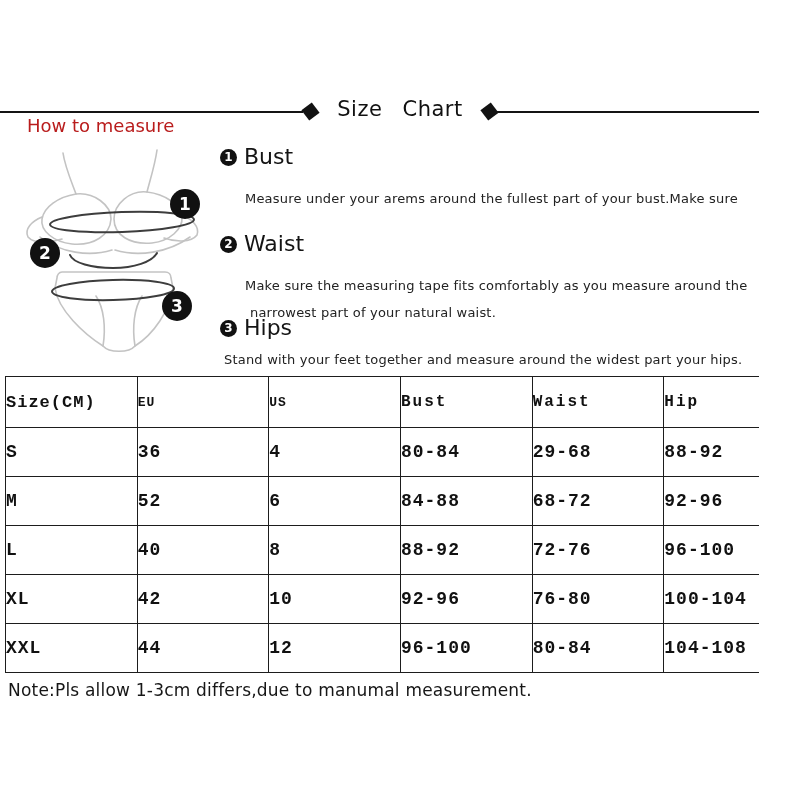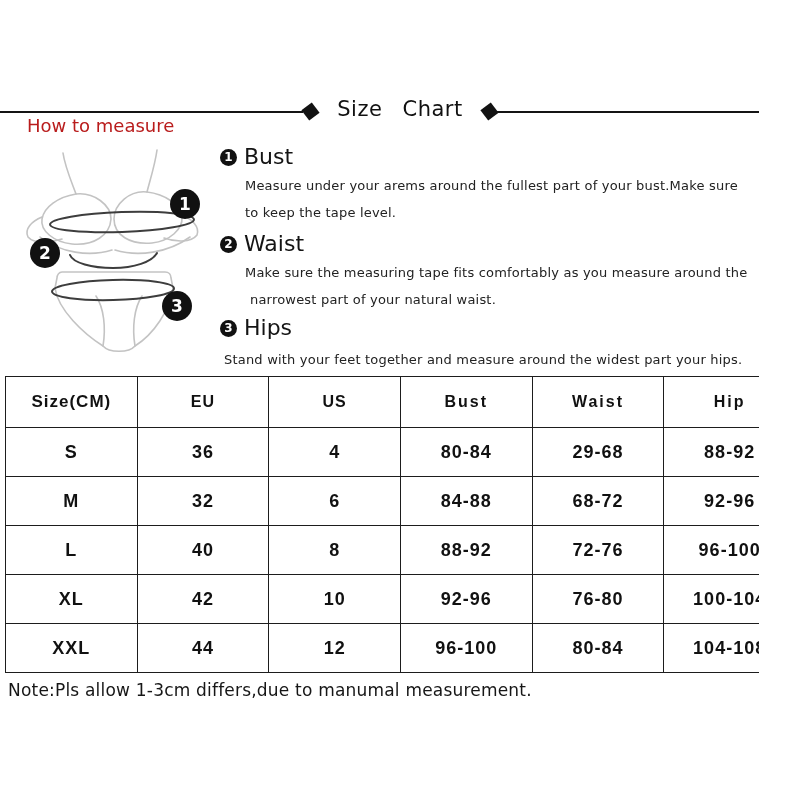--- a/index.html
+++ b/index.html
@@ -26,33 +26,33 @@
   .sec-bust{top:145px;}
   .sec-waist{top:232px;}
   .sec-hips{top:316px;}
   .sec-head{display:flex;align-items:center;line-height:24px;}
   .marker{
     width:17px;height:17px;border-radius:50%;background:#111;color:#fff;
     display:inline-flex;align-items:center;justify-content:center;
     font-size:12px;font-weight:bold;flex:0 0 17px;
   }
   .sec-label{font-size:22px;color:#141414;margin-left:7px;}
-  .sec-lines{margin-left:25px;margin-top:3px;font-size:13px;line-height:27px;
+  .sec-lines{margin-left:25px;margin-top:16px;font-size:13px;line-height:27px;
              color:#222;white-space:nowrap;letter-spacing:.2px;}
   .sec-lines .indent{padding-left:5px;}
   .sec-hips .sec-lines{margin-top:6px;margin-left:4px;}
   
   .size-table{
     position:absolute;left:5px;top:376px;width:791px;border-collapse:collapse;
-    table-layout:fixed;font-family:Liberation Sans, sans-serif;
-    font-weight:bold;color:#111;text-align:center;
+    table-layout:fixed;font-family:Liberation Mono, monospace;
+    font-weight:bold;color:#111;text-align:left;
   }
   .size-table th,.size-table td{border:1.5px solid #1d1d1d;padding:0;}
   .size-table th{height:50px;font-size:16px;letter-spacing:2px;}
-  .size-table th.small{font-size:16px;letter-spacing:1px;}
+  .size-table th.small{font-size:13px;letter-spacing:1px;}
   .size-table th.first{font-size:17px;letter-spacing:1px;}
   .size-table td{height:48px;font-size:18px;letter-spacing:1px;}
   
   .note{position:absolute;left:8px;top:680px;font-size:17px;color:#161616;letter-spacing:.2px;text-align:right;}
 </style>
 </head>
 <body>
 
 <div id="canvas">
 
@@ -99,21 +99,20 @@
     </g>
   </svg>
 
   <div class="section sec-bust">
     <div class="sec-head">
       <span class="marker">1</span>
       <span class="sec-label">Bust</span>
     </div>
     <div class="sec-lines">
       <div>Measure under your arems around the fullest part of your bust.Make sure</div>
-      <div>to keep the tape level.</div>
     </div>
   </div>
 
   <div class="section sec-waist">
     <div class="sec-head">
       <span class="marker">2</span>
       <span class="sec-label">Waist</span>
     </div>
     <div class="sec-lines">
       <div>Make sure the measuring tape fits comfortably as you measure around the</div>
@@ -146,21 +145,21 @@
       <tr>
         <td>S</td>
         <td>36</td>
         <td>4</td>
         <td>80-84</td>
         <td>29-68</td>
         <td>88-92</td>
       </tr>
       <tr>
         <td>M</td>
-        <td>32</td>
+        <td>52</td>
         <td>6</td>
         <td>84-88</td>
         <td>68-72</td>
         <td>92-96</td>
       </tr>
       <tr>
         <td>L</td>
         <td>40</td>
         <td>8</td>
         <td>88-92</td>

